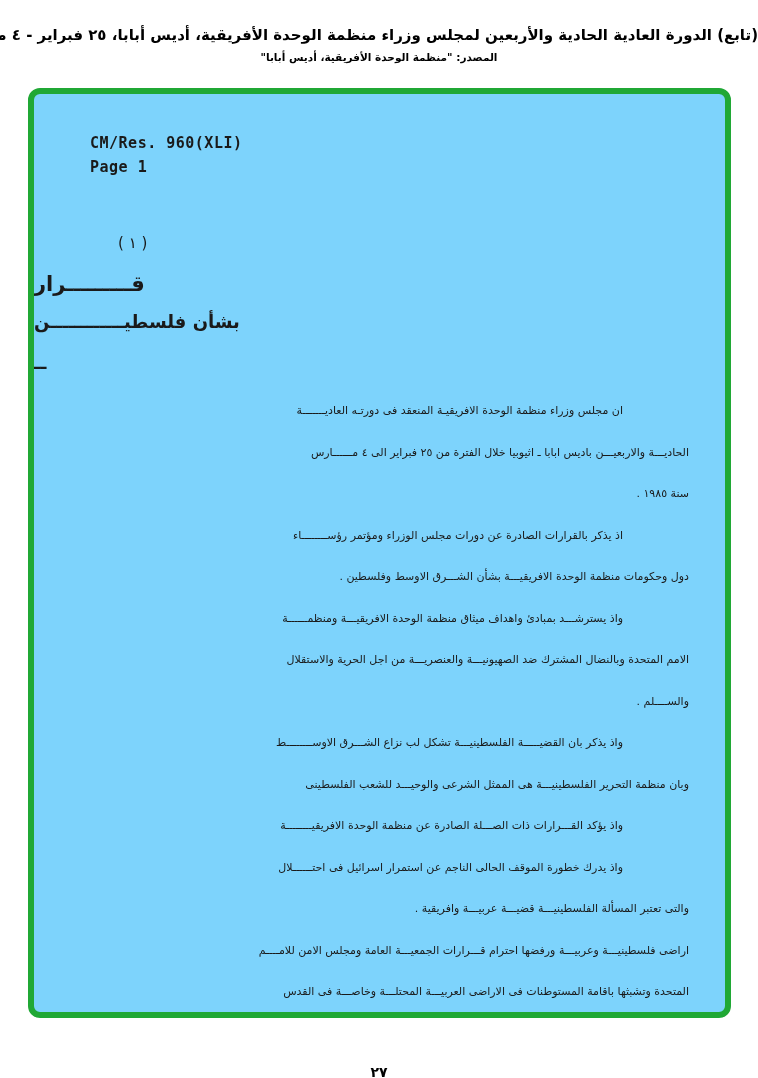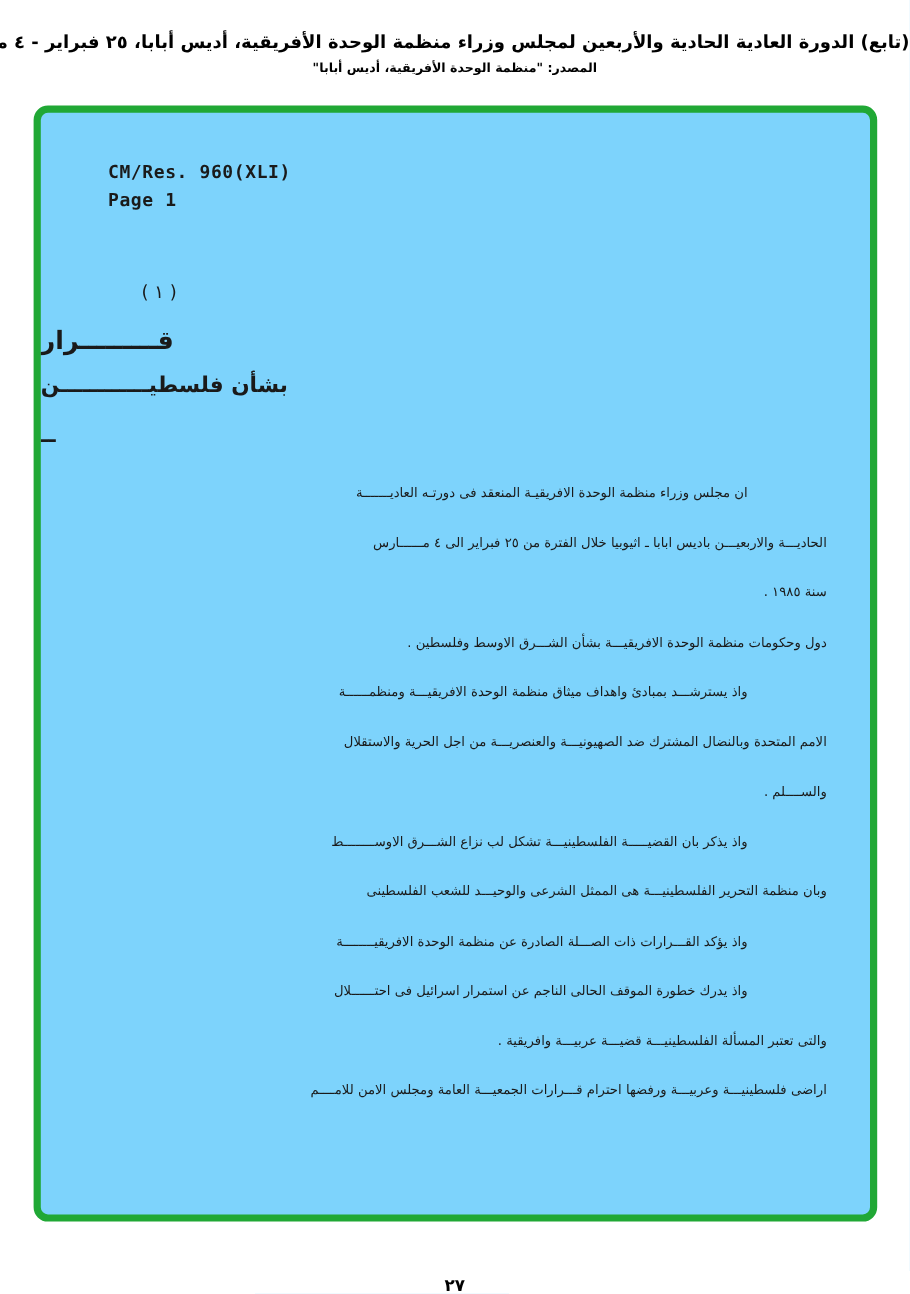--- a/index.html
+++ b/index.html
@@ -141,30 +141,32 @@
       <div class="item-number">( ١ )</div>
 
       <div class="title-block res-title">قـــــــــرار</div>
       <div class="title-block res-divider">ــ</div>
       <div class="title-block res-subtitle">بشأن فلسطيــــــــــــن</div>
 
       <div class="doc-body">
         <div class="bline first">ان مجلس وزراء منظمة الوحدة الافريقيـة المنعقد فى دورتـه العاديـــــــة</div>
         <div class="bline">الحاديـــة والاربعيـــن باديس ابابا ـ اثيوبيا خلال الفترة من ٢٥ فبراير الى ٤ مــــــارس</div>
         <div class="bline">سنة ١٩٨٥ .</div>
+        <div class="bline first">اذ يذكر بالقرارات الصادرة عن دورات مجلس الوزراء ومؤتمر رؤســــــــاء</div>
         <div class="bline">دول وحكومات منظمة الوحدة الافريقيـــة بشأن الشـــرق الاوسط وفلسطين .</div>
         <div class="bline first">واذ يسترشـــد بمبادئ واهداف ميثاق منظمة الوحدة الافريقيـــة ومنظمــــــة</div>
         <div class="bline">الامم المتحدة وبالنضال المشترك ضد الصهيونيـــة والعنصريـــة من اجل الحرية والاستقلال</div>
         <div class="bline">والســــلم .</div>
         <div class="bline first">واذ يذكر بان القضيـــــة الفلسطينيـــة تشكل لب نزاع الشـــرق الاوســــــــط</div>
         <div class="bline">وبان منظمة التحرير الفلسطينيـــة هى الممثل الشرعى والوحيـــد للشعب الفلسطينى</div>
         <div class="bline first">واذ يؤكد القـــرارات ذات الصـــلة الصادرة عن منظمة الوحدة الافريقيــــــــة</div>
         <div class="bline first">واذ يدرك خطورة الموقف الحالى الناجم عن استمرار اسرائيل فى احتــــــلال</div>
         <div class="bline">والتى تعتبر المسألة الفلسطينيـــة قضيـــة عربيـــة وافريقية .</div>
         <div class="bline">اراضى فلسطينيـــة وعربيـــة ورفضها احترام قـــرارات الجمعيـــة العامة ومجلس الامن للامــــم</div>
+        <div class="bline">المتحدة وتشبثها باقامة المستوطنات فى الاراضى العربيـــة المحتلـــة وخاصـــة فى القدس</div>
       </div>
 
     </div>
   </div>
 
   <div class="footer-page">٢٧</div>
 
 </div>
 
 </body></html>

